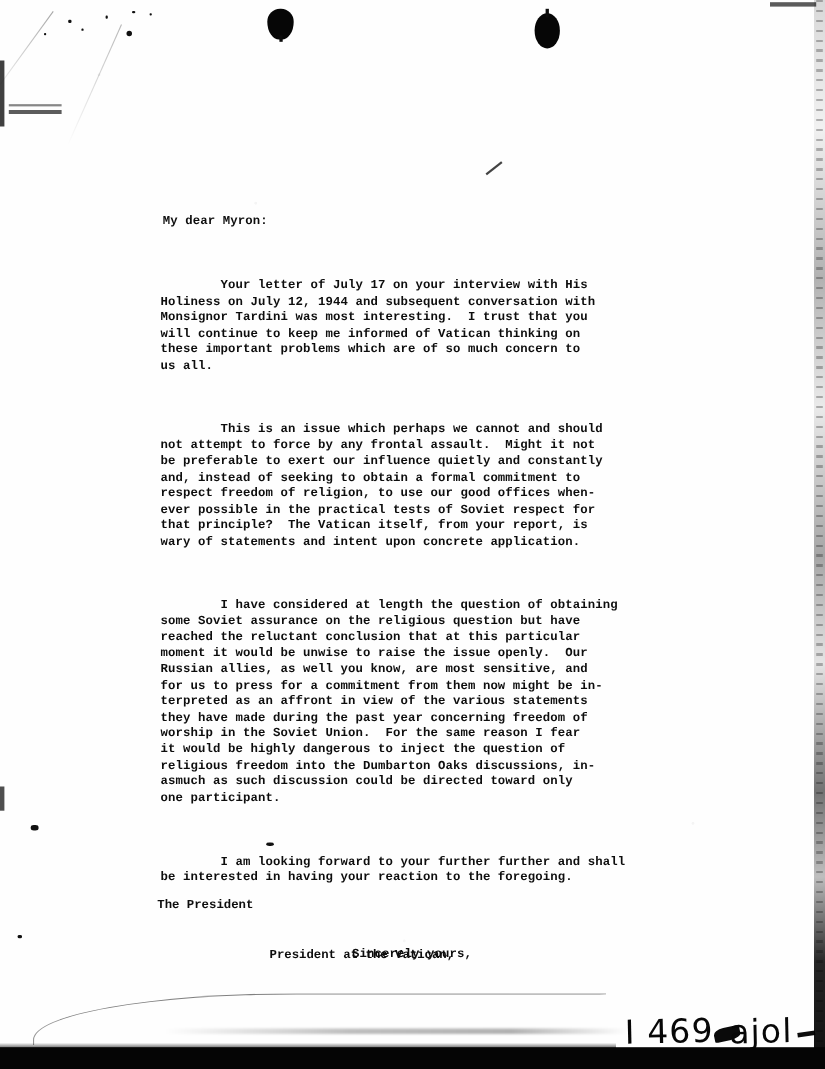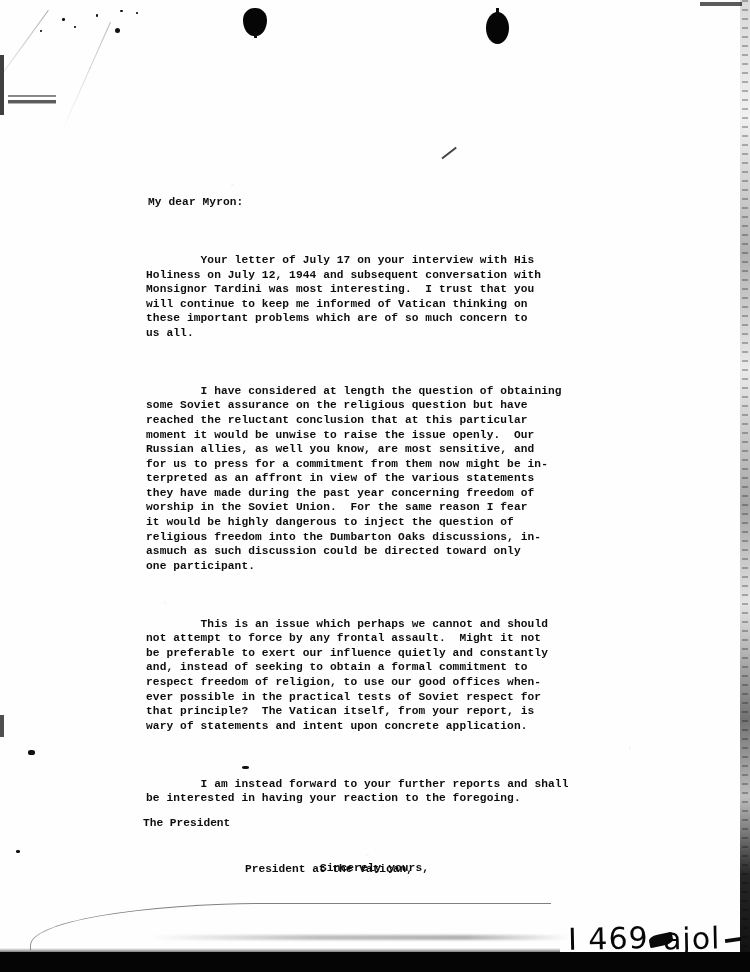--- a/index.html
+++ b/index.html
@@ -276,42 +276,42 @@
   <div class="pencil-tick"></div>
 
   <div class="letter">
     <p class="salutation">My dear Myron:</p>
     <p class="para">        Your letter of July 17 on your interview with His
 Holiness on July 12, 1944 and subsequent conversation with
 Monsignor Tardini was most interesting.  I trust that you
 will continue to keep me informed of Vatican thinking on
 these important problems which are of so much concern to
 us all.</p>
+    <p class="para">        This is an issue which perhaps we cannot and should
+not attempt to force by any frontal assault.  Might it not
+be preferable to exert our influence quietly and constantly
+and, instead of seeking to obtain a formal commitment to
+respect freedom of religion, to use our good offices when-
+ever possible in the practical tests of Soviet respect for
+that principle?  The Vatican itself, from your report, is
+wary of statements and intent upon concrete application.</p>
     <p class="para">        I have considered at length the question of obtaining
 some Soviet assurance on the religious question but have
 reached the reluctant conclusion that at this particular
 moment it would be unwise to raise the issue openly.  Our
 Russian allies, as well you know, are most sensitive, and
 for us to press for a commitment from them now might be in-
 terpreted as an affront in view of the various statements
 they have made during the past year concerning freedom of
 worship in the Soviet Union.  For the same reason I fear
 it would be highly dangerous to inject the question of
 religious freedom into the Dumbarton Oaks discussions, in-
 asmuch as such discussion could be directed toward only
 one participant.</p>
-    <p class="para">        This is an issue which perhaps we cannot and should
-not attempt to force by any frontal assault.  Might it not
-be preferable to exert our influence quietly and constantly
-and, instead of seeking to obtain a formal commitment to
-respect freedom of religion, to use our good offices when-
-ever possible in the practical tests of Soviet respect for
-that principle?  The Vatican itself, from your report, is
-wary of statements and intent upon concrete application.</p>
-    <p class="para">        I am instead forward to your further reports and shall
+    <p class="para">        I am looking forward to your further further and shall
 be interested in having your reaction to the foregoing.</p>
     <p class="closing">Sincerely yours,</p>
   </div>
 
   <div class="address">
     <div class="addr-1">The President</div>
     <div class="addr-4">President at the Vatican,</div>
     
   </div>
 

